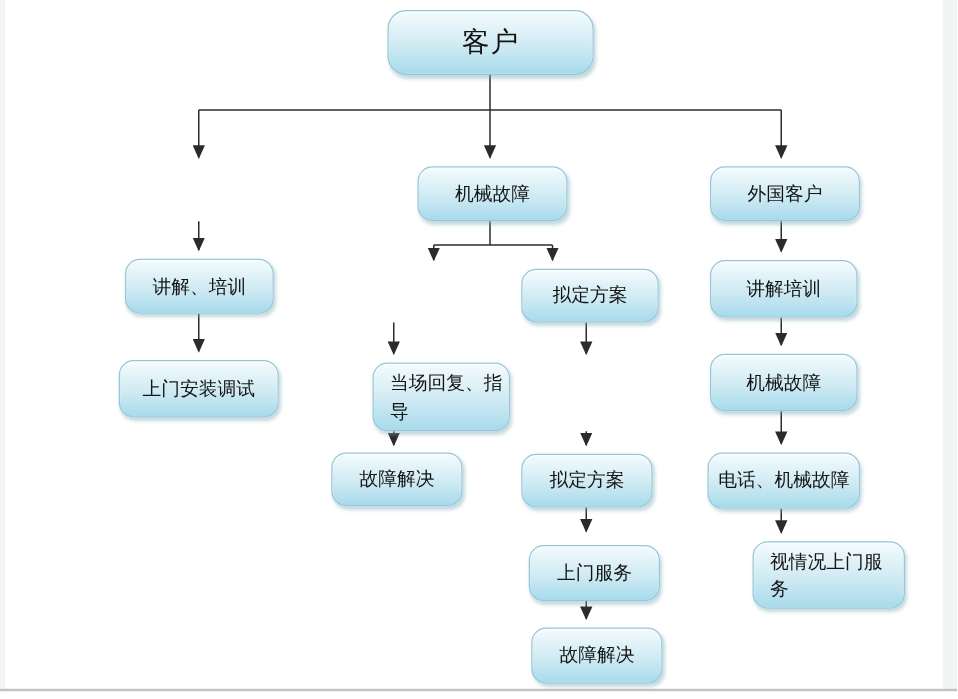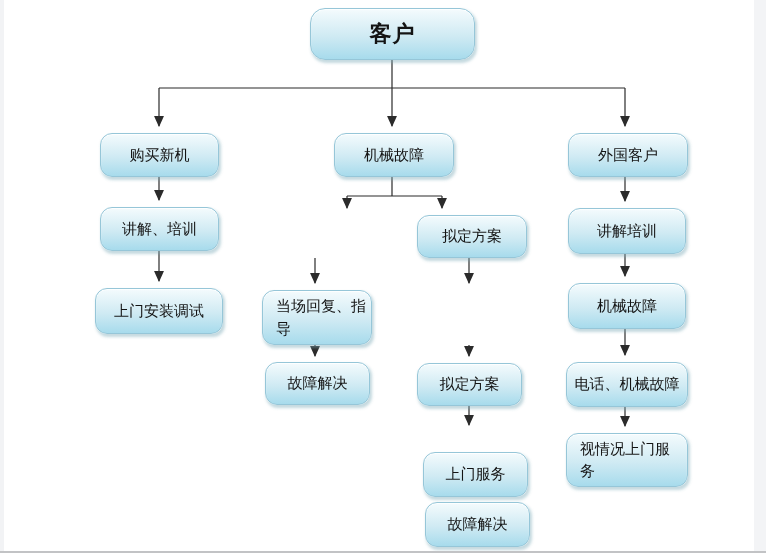--- a/index.html
+++ b/index.html
@@ -15,24 +15,24 @@
     display:flex;align-items:center;justify-content:center;
     box-sizing:border-box;
     border:1px solid var(--box-border,#96c6d8);
     border-radius:12px;
     background:linear-gradient(180deg,var(--box-fill-top,#f4fbfd) 0%,var(--box-fill-mid,#cfeaf3) 55%,var(--box-fill-bottom,#a7dbec) 100%);
     box-shadow:1.5px 2.5px 3px var(--box-shadow,rgba(125,170,185,.45)),inset 0 1px 1px rgba(255,255,255,.9);
     font-size:15px;color:#141414;white-space:nowrap;
   }
   .node.wrap{
     justify-content:flex-start;text-align:left;
-    padding:0 8px 0 13px;white-space:pre;line-height:1.5;
+    padding:0 8px 0 13px;white-space:pre;line-height:1.5;margin-left:36px;
   }
   .node.title{
-    font-size:22px;font-weight:bold;letter-spacing:1px;border-radius:15px;
+    font-size:22px;font-weight:normal;letter-spacing:1px;border-radius:15px;
   }
   .right-band{position:absolute;right:0;top:0;width:12px;height:551px;background:#f3f4f6;z-index:0;}
   .left-band{position:absolute;left:0;top:0;width:4px;height:551px;background:#f2f3f5;z-index:0;}
   .bottom-divider{position:absolute;left:0;top:551px;width:766px;height:2px;background:var(--divider,#c2c3c5);z-index:3;}
 </style>
 </head>
 <body>
 
 <div class="stage">
 
@@ -68,35 +68,34 @@
     <path class="wire" d="M469,477 V495" marker-end="url(#arw)"></path>
 
     <path class="wire" d="M625,177 V201" marker-end="url(#arw)"></path>
     <path class="wire" d="M625,254 V276" marker-end="url(#arw)"></path>
     <path class="wire" d="M625,329 V355" marker-end="url(#arw)"></path>
     <path class="wire" d="M625,407 V426" marker-end="url(#arw)"></path>
   </svg>
 
   <div class="node title" style="left:310px;top:8px;width:165px;height:52px">客户</div>
 
-  <div class="node" style="left:100px;top:133px;width:119px;height:44px">购买新机</div>
   <div class="node" style="left:334px;top:133px;width:120px;height:44px">机械故障</div>
   <div class="node" style="left:568px;top:133px;width:120px;height:44px">外国客户</div>
 
   <div class="node" style="left:100px;top:207px;width:119px;height:44px">讲解、培训</div>
   <div class="node" style="left:95px;top:288px;width:128px;height:46px">上门安装调试</div>
 
   <div class="node" style="left:417px;top:215px;width:110px;height:43px">拟定方案</div>
 
   <div class="node wrap" style="left:262px;top:290px;width:110px;height:55px">当场回复、指
 导</div>
   <div class="node" style="left:265px;top:362px;width:105px;height:43px">故障解决</div>
 
   <div class="node" style="left:417px;top:363px;width:105px;height:43px">拟定方案</div>
-  <div class="node" style="left:423px;top:452px;width:105px;height:45px">上门服务</div>
+  <div class="node" style="left:423px;top:436px;width:105px;height:45px">上门服务</div>
   <div class="node" style="left:425px;top:502px;width:105px;height:45px">故障解决</div>
 
   <div class="node" style="left:568px;top:208px;width:118px;height:46px">讲解培训</div>
   <div class="node" style="left:568px;top:283px;width:118px;height:46px">机械故障</div>
   <div class="node" style="left:566px;top:362px;width:122px;height:45px">电话、机械故障</div>
   <div class="node wrap" style="left:566px;top:433px;width:122px;height:54px">视情况上门服
 务</div>
 
   <div class="bottom-divider"></div>
 </div>

